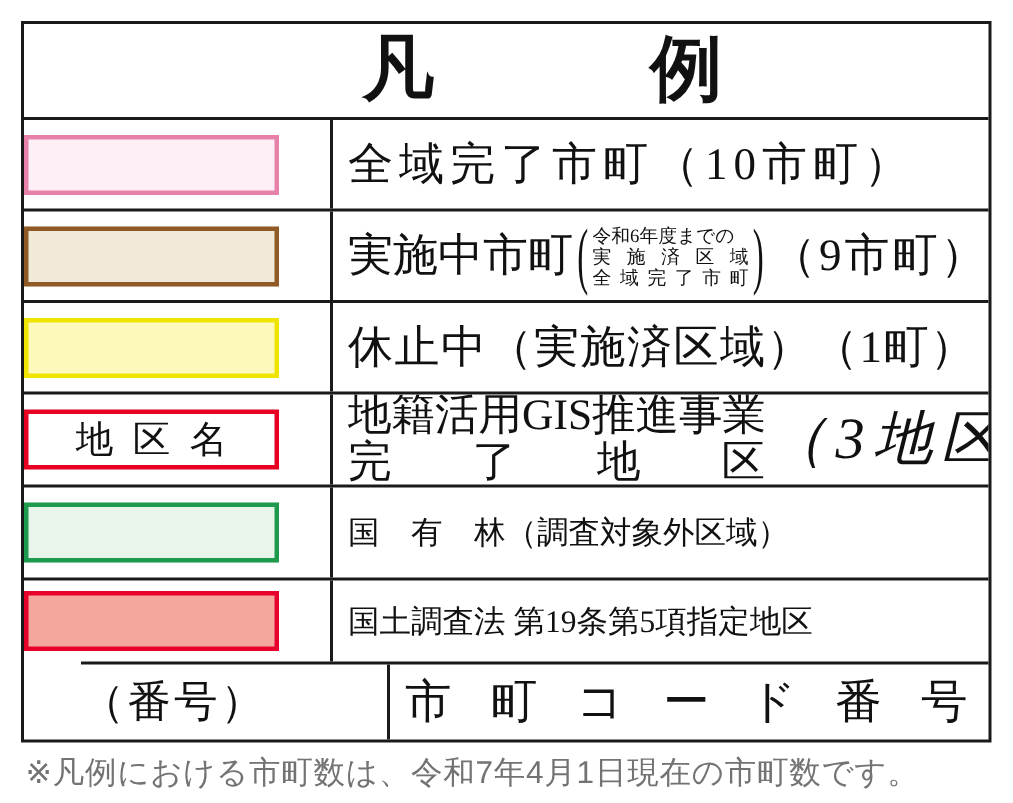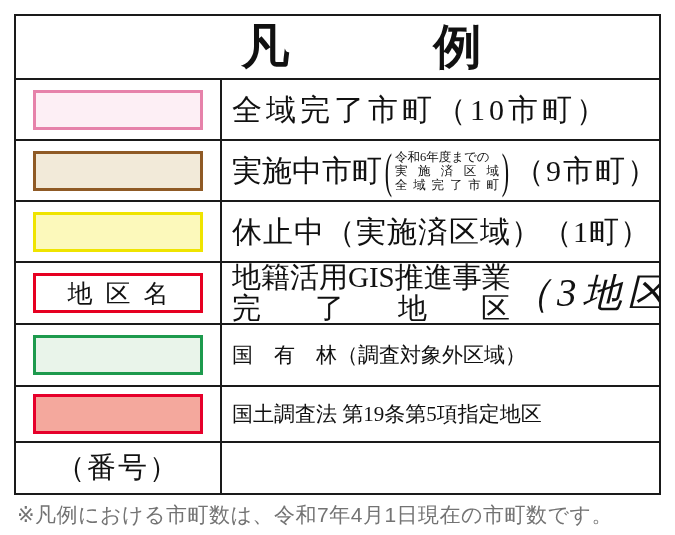--- a/index.html
+++ b/index.html
@@ -21,31 +21,31 @@
   .t-row { display: flex; border-top: 2px solid #1a1a1a; align-items: stretch; }
   .t-row.first { border-top: none; }
   .title-row {
     height: 62px;
     display: flex; align-items: center; justify-content: center;
     font-size: 48px; font-weight: 700; line-height: 1; padding-left: 48px;
   }
   .cell-l {
     flex: 0 0 204px; width: 204px;
     border-right: 2px solid #1a1a1a;
-    display: flex; align-items: center; justify-content: center;
+    display: flex; align-items: center; justify-content: flex-start;
   }
   .cell-r {
     flex: 1 1 auto;
     display: flex; align-items: center;
     padding: 0 6px 0 10px;
     font-size: 30px; line-height: 1.05;
     overflow: hidden;
   }
   .h59 { height: 59px; } .h60 { height: 60px; }
-  .h54 { height: 54px; } .h50 { height: 50px; }
+  .h54 { height: 54px; } .h50 { height: 50px; margin-left: 38px; }
   .swatch { width: 164px; height: 34px; border: 3px solid #000; background: #fff; }
   .district-box {
     width: 164px; height: 34px; border: 3px solid #e60021; background: #fff;
     display: flex; align-items: center; justify-content: center;
   }
   .district-text { font-size: 25px; letter-spacing: 13px; margin-right: -13px; line-height: 1; }
   .ls4 { letter-spacing: 4px; }
   .ls1 { letter-spacing: 1px; }
   .ls0 { letter-spacing: 0; font-size: 21px; }
   
@@ -160,17 +160,20 @@
     </div>
     <div class="cell-r ls0">
       <span>国土調査法 第19条第5項指定地区</span>
     </div>
   </div>
 
   <div class="t-row h50">
     <div class="cell-l">
       <span class="number-label">（番号）</span>
     </div>
+    <div class="cell-r">
+      <div class="code-label">市町コード番号</div>
+    </div>
   </div>
 
 </div>
 
 <div class="footnote">※凡例における市町数は、令和7年4月1日現在の市町数です。</div>
 
 </body></html>

